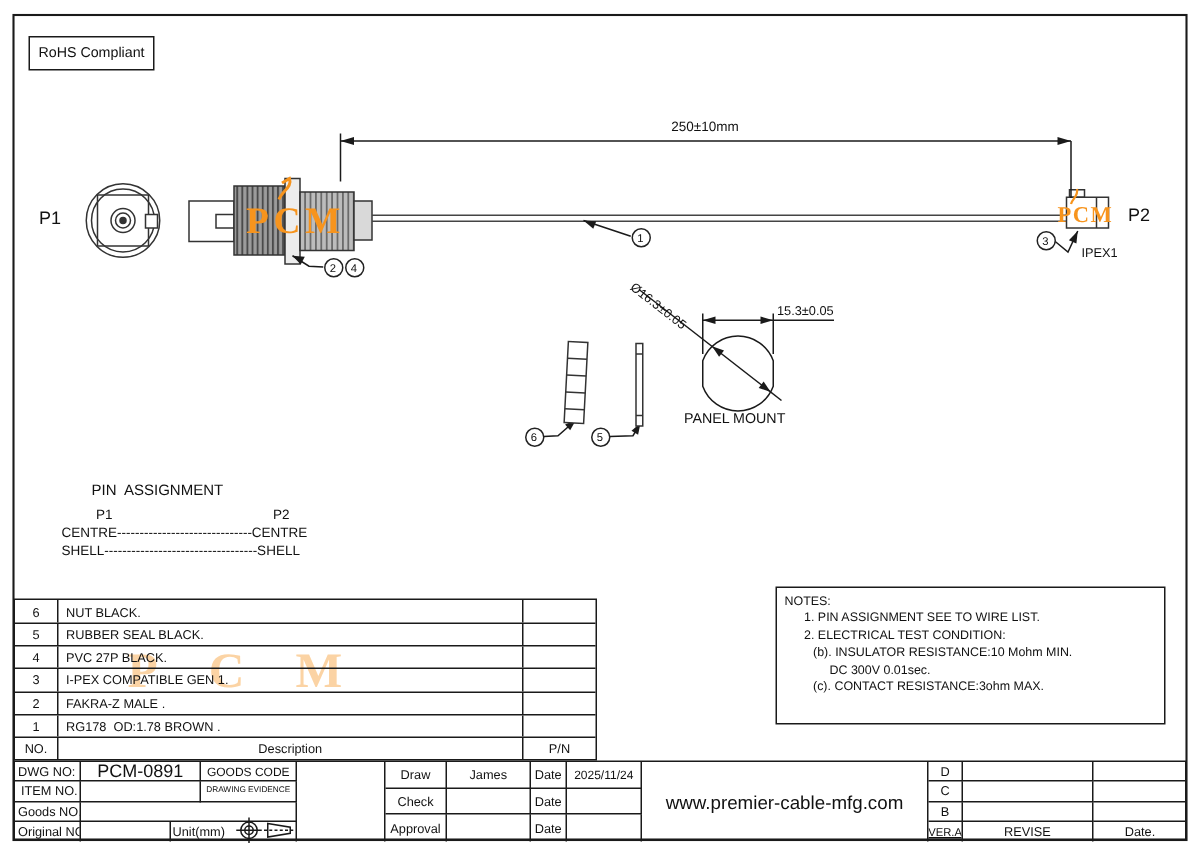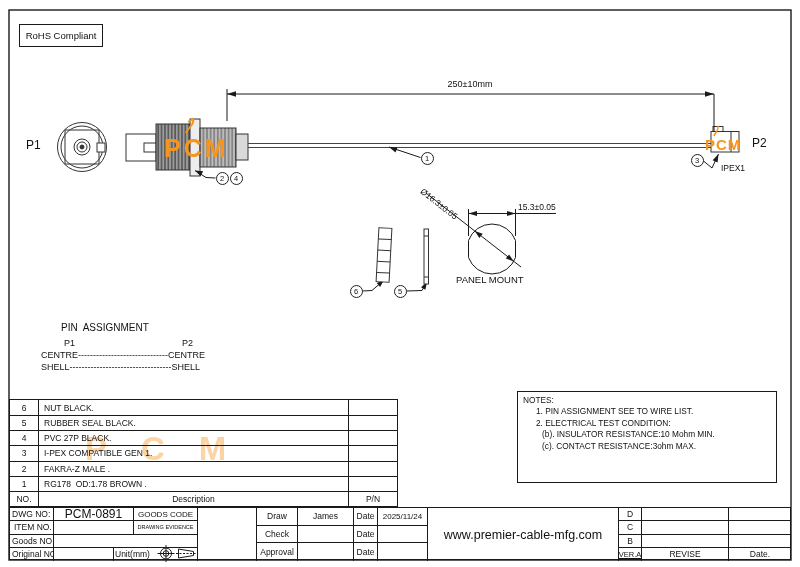--- a/index.html
+++ b/index.html
@@ -7,21 +7,21 @@
        font-family:"Liberation Sans", sans-serif; color:#111; overflow:hidden;}
   .abs{position:absolute;}
   .t{position:absolute;font-size:8.5px;color:#111;white-space:pre;line-height:1.1;}
   .cell{position:absolute;box-sizing:border-box;font-size:8.5px;color:#111;
         display:flex;align-items:center;overflow:hidden;white-space:pre;}
   .cell.c{justify-content:center;}
   .br{border-right:1.2px solid #1a1a1a;}
   .bb{border-bottom:1.2px solid #1a1a1a;}
   .callout{position:absolute;width:13px;height:13px;border:1px solid #222;border-radius:50%;
            background:#fff;font-size:7.5px;line-height:12px;text-align:center;box-sizing:border-box;}
-  .wm{position:absolute;font-weight:bold;color:#f7941d;font-family:Liberation Sans, sans-serif;}
+  .wm{position:absolute;font-weight:bold;color:#f7941d;font-family:Liberation Serif, serif;}
   #rohs-box{position:absolute;left:19px;top:24px;width:84px;height:23px;border:1.2px solid #1a1a1a;
             box-sizing:border-box;display:flex;align-items:center;justify-content:center;font-size:9.5px;}
   #notes-box{position:absolute;left:517px;top:391px;width:260px;height:92px;border:1.2px solid #1a1a1a;
              box-sizing:border-box;font-size:8.3px;line-height:11.4px;padding-top:3px;}
   #notes-box div{white-space:pre;}
   #parts-table{position:absolute;left:9px;top:399px;width:389px;height:108px;border:1.2px solid #1a1a1a;
                box-sizing:border-box;display:grid;grid-template-rows:repeat(7,1fr);background:transparent;}
   .prow{display:flex;box-sizing:border-box;border-top:1.2px solid #1a1a1a;}
   .prow:first-child{border-top:none;}
   .pt-no{width:28px;border-right:1.2px solid #1a1a1a;display:flex;align-items:center;justify-content:center;font-size:8.5px;}
@@ -168,20 +168,21 @@
   <div class="t" style="left:182px;top:339px;font-size:9px;">P2</div>
   <div class="t" style="left:41px;top:351px;font-size:9px;">CENTRE------------------------------CENTRE</div>
   <div class="t" style="left:41px;top:363px;font-size:9px;">SHELL----------------------------------SHELL</div>
 </div>
 
 <div id="notes-box">
   <div style="margin-left:5px;">NOTES:</div>
   <div style="margin-left:18px;">1. PIN ASSIGNMENT SEE TO WIRE LIST.</div>
   <div style="margin-left:18px;">2. ELECTRICAL TEST CONDITION:</div>
   <div style="margin-left:24px;">(b). INSULATOR RESISTANCE:10 Mohm MIN.</div>
+  <div style="margin-left:35px;">DC 300V 0.01sec.</div>
   <div style="margin-left:24px;">(c). CONTACT RESISTANCE:3ohm MAX.</div>
 </div>
 
 <div id="parts-table">
   <div class="prow">
     <div class="pt-no">6</div>
     <div class="pt-desc">NUT BLACK.</div>
     <div class="pt-pn"></div>
   </div>
   <div class="prow">

